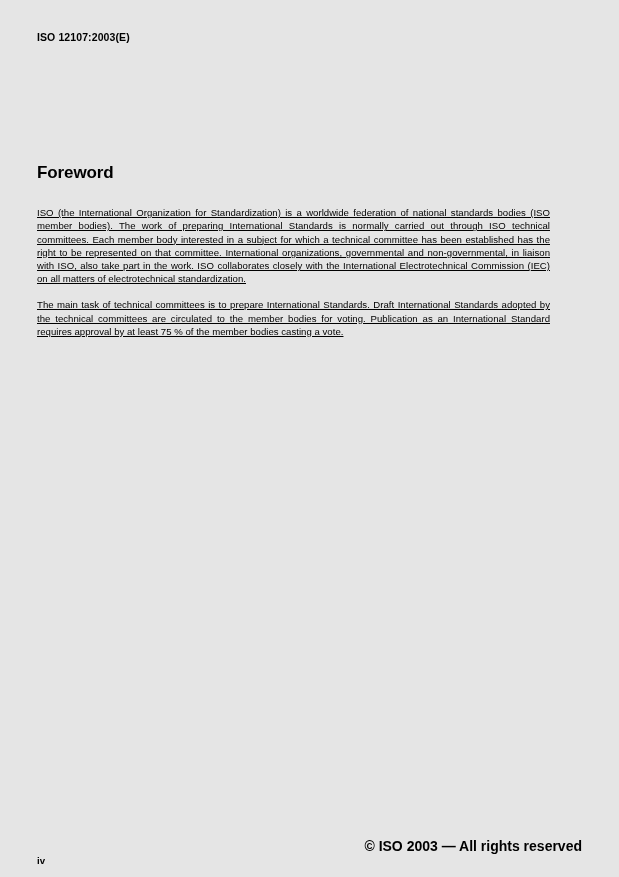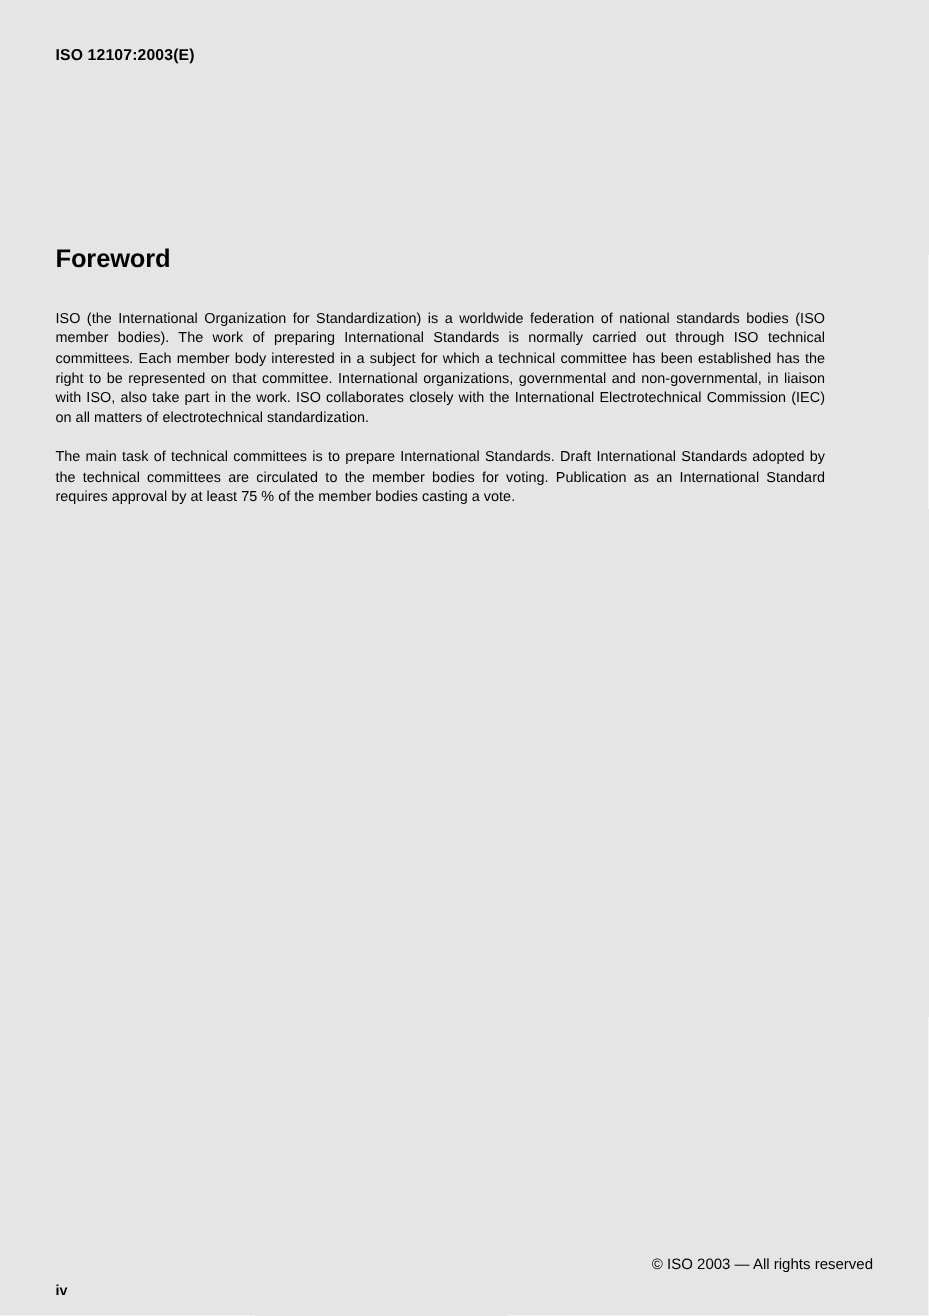--- a/index.html
+++ b/index.html
@@ -39,20 +39,21 @@
     font-weight: bold;
     margin: 0 0 23px 0;
     letter-spacing: -0.1px;
   }
   .para {
     font-size: 9.6px;
     line-height: 13.3px;
     text-align: justify;
     margin: 0 0 12.5px 0;
     letter-spacing: 0.02px;
+    text-decoration: underline;
   }
   .para:last-child {
     margin-bottom: 0;
   }
   .para em {
     font-style: italic;
   }
   .footer {
     position: absolute;
     left: 37px;
@@ -65,22 +66,23 @@
     left: 0;
     top: 0;
     font-size: 9.6px;
     font-weight: bold;
     margin-top: 17px;
   }
   .copyright {
     position: absolute;
     right: 0;
     top: 0;
-    font-size: 10px;
+    font-size: 14px;
     white-space: nowrap;
+    font-weight: bold;
   }
 </style>
 </head>
 <body>
 
 <div class="page">
 
   <div class="running-header">ISO 12107:2003(E)</div>
 
   <div class="content">

